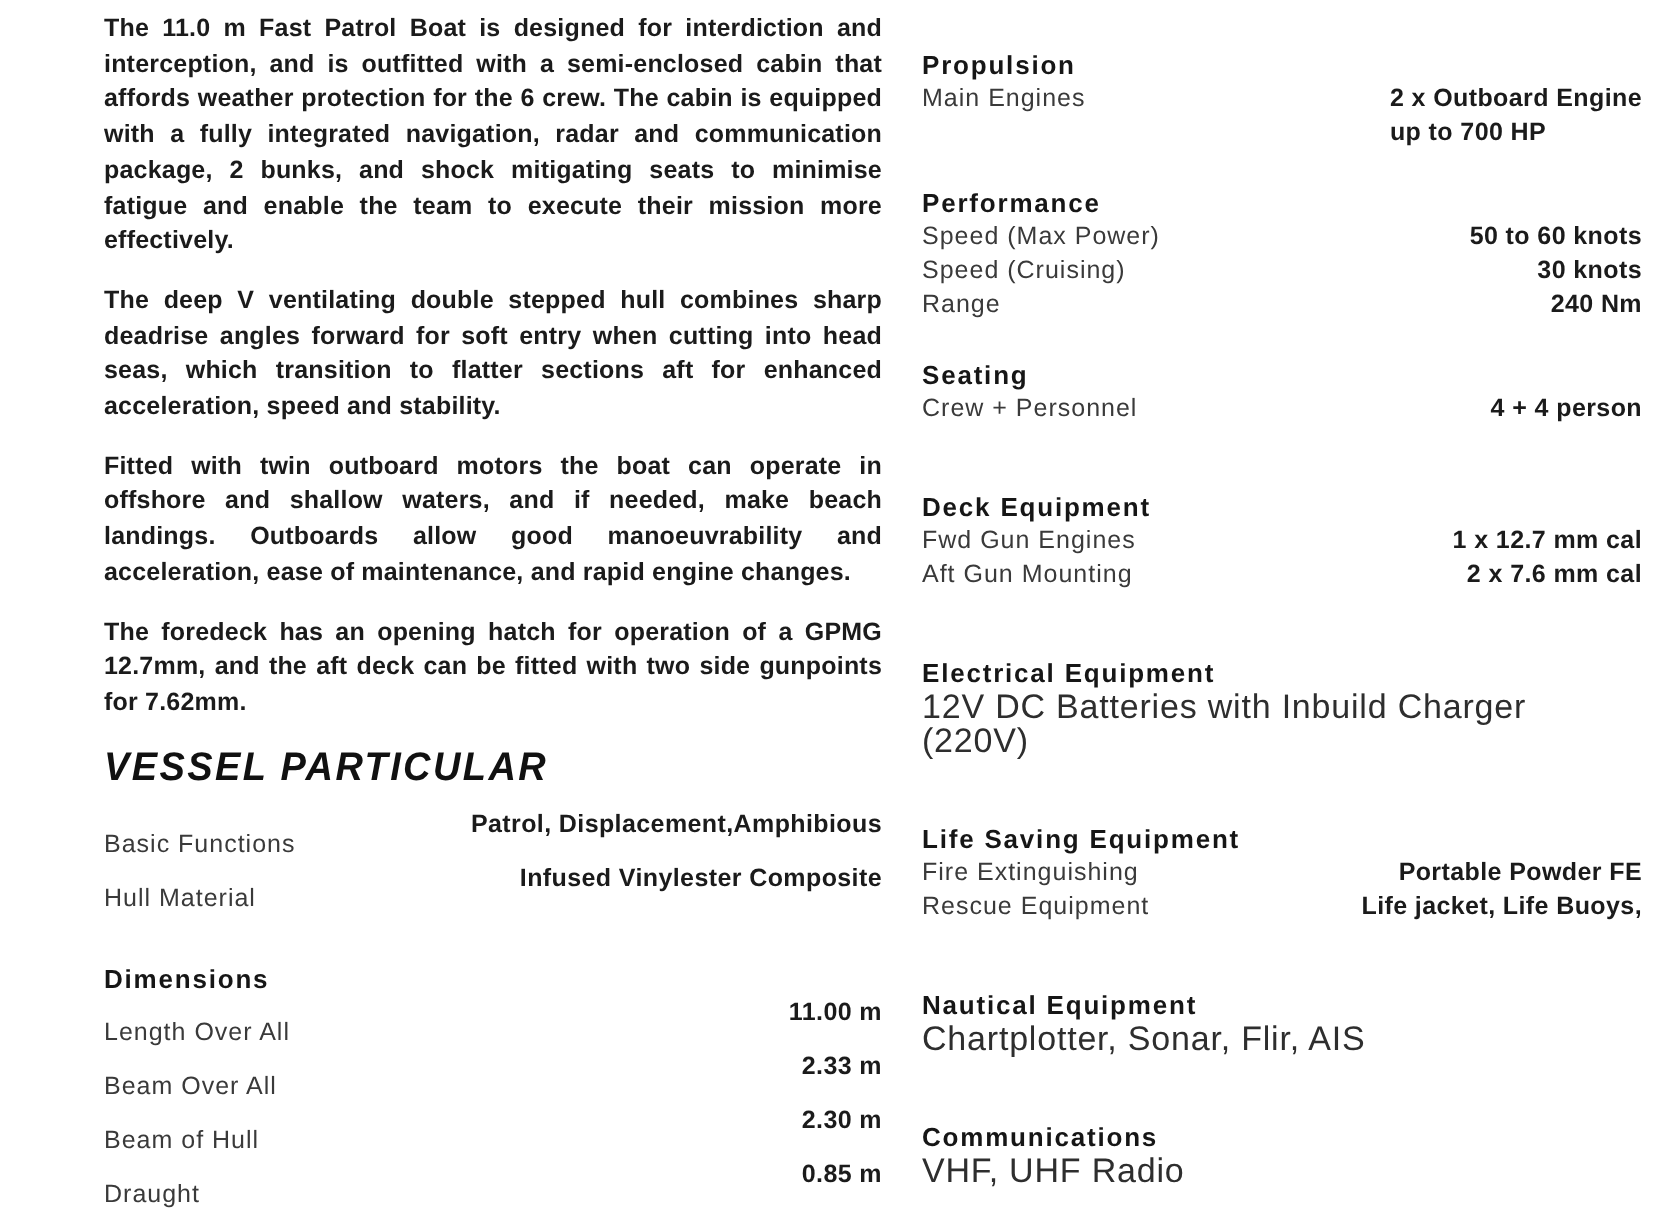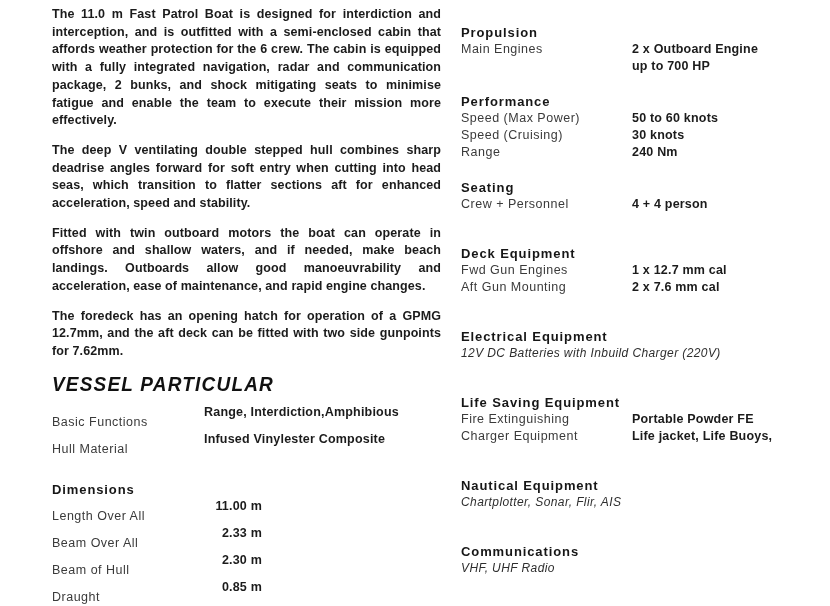--- a/index.html
+++ b/index.html
@@ -43,66 +43,65 @@
   .col-left .section{margin:0 0 23px 0;}
   .col-right .section:nth-child(1),
   .col-right .section:nth-child(2){margin-bottom:18px;}
   .section-title{
     font-size:13px;
     font-weight:bold;
     letter-spacing:0.9px;
     line-height:17px;
     color:#161616;
   }
-  .spec-row{display:flex;line-height:17px;font-size:12.5px;}
+  .spec-row{display:flex;line-height:17px;font-size:12.5px;justify-content:space-between;}
   .spec-label{
     color:#3a3a3a;
     letter-spacing:0.5px;
     flex:none;
   }
   .col-left .spec-label{width:152px;margin-top:10px;}
   .col-right .spec-label{width:171px;}
   .spec-value{
     font-weight:bold;
     color:#1b1b1b;
     letter-spacing:0.2px;
     white-space:pre-line;
   }
   .col-left .section.num .spec-value{
     width:58px;
     text-align:right;
     white-space:nowrap;
   }
   .section-text{
-    font-size:12px;
+    font-size:17px;
     line-height:17px;
     color:#2e2e2e;
     letter-spacing:0.4px;
-    font-style:italic;
   }
 </style>
 </head>
 <body>
 
 <div class="page">
 
   <div class="col-left">
     <div class="intro">
       <p>The 11.0 m Fast Patrol Boat is designed for interdiction and interception, and is outfitted with a semi-enclosed cabin that affords weather protection for the 6 crew. The cabin is equipped with a fully integrated navigation, radar and communication package, 2 bunks, and shock mitigating seats to minimise fatigue and enable the team to execute their mission more effectively.</p>
       <p>The deep V ventilating double stepped hull combines sharp deadrise angles forward for soft entry when cutting into head seas, which transition to flatter sections aft for enhanced acceleration, speed and stability.</p>
       <p>Fitted with twin outboard motors the boat can operate in offshore and shallow waters, and if needed, make beach landings. Outboards allow good manoeuvrability and acceleration, ease of maintenance, and rapid engine changes.</p>
       <p>The foredeck has an opening hatch for operation of a GPMG 12.7mm, and the aft deck can be fitted with two side gunpoints for 7.62mm.</p>
     </div>
 
     <div class="vessel-heading">VESSEL PARTICULAR</div>
 
     <div class="section">
       <div class="spec-row">
         <span class="spec-label">Basic Functions</span>
-        <span class="spec-value">Range, Interdiction,Amphibious</span>
+        <span class="spec-value">Patrol, Displacement,Amphibious</span>
       </div>
       <div class="spec-row">
         <span class="spec-label">Hull Material</span>
         <span class="spec-value">Infused Vinylester Composite</span>
       </div>
     </div>
 
     <div class="section num">
       <div class="section-title">Dimensions</div>
       <div class="spec-row">
@@ -184,21 +183,21 @@
       <div class="section-text">12V DC Batteries with Inbuild Charger (220V)</div>
     </div>
 
     <div class="section">
       <div class="section-title">Life Saving Equipment</div>
       <div class="spec-row">
         <span class="spec-label">Fire Extinguishing</span>
         <span class="spec-value">Portable Powder FE</span>
       </div>
       <div class="spec-row">
-        <span class="spec-label">Charger Equipment</span>
+        <span class="spec-label">Rescue Equipment</span>
         <span class="spec-value">Life jacket, Life Buoys,</span>
       </div>
     </div>
 
     <div class="section">
       <div class="section-title">Nautical Equipment</div>
       <div class="section-text">Chartplotter, Sonar, Flir, AIS</div>
     </div>
 
     <div class="section">

